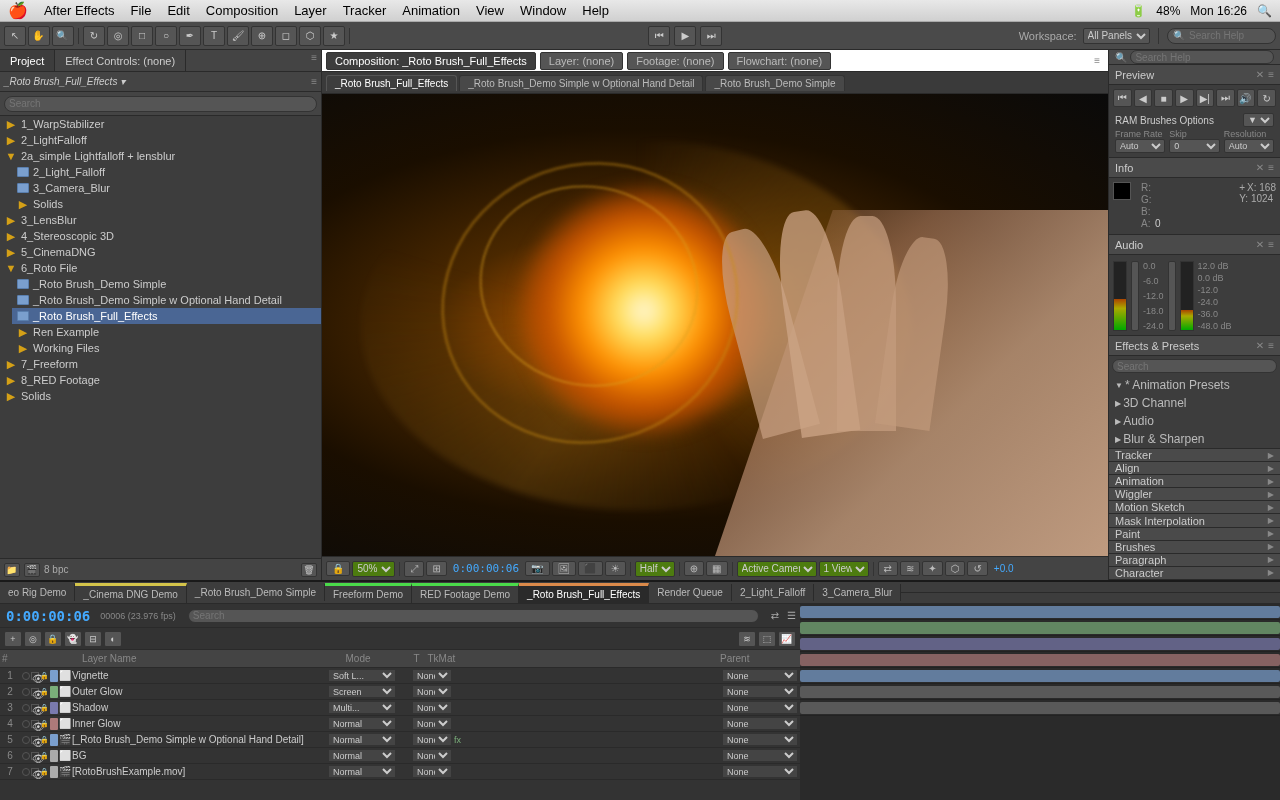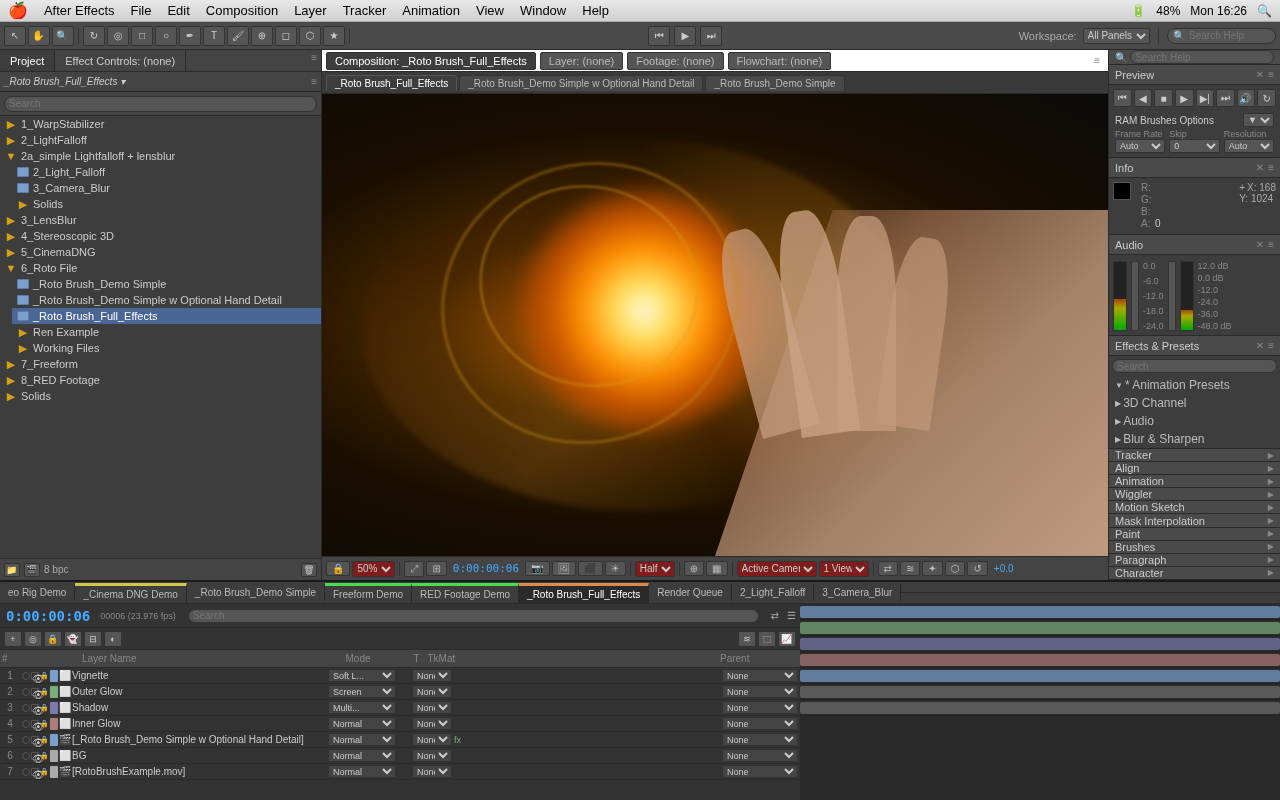--- a/index.html
+++ b/index.html
@@ -77,21 +77,21 @@
     
     #viewport { flex: 1; background: #1a1a1a; display: flex; align-items: center; justify-content: center; overflow: hidden; position: relative; }
     #viewport-canvas { width: 100%; height: 100%; position: relative; overflow: hidden; }
     #viewport-image { width: 100%; height: 100%; background: radial-gradient(ellipse at 40% 50%, #c8820a 0%, #8b4500 15%, #4a2800 30%, #1a0e00 60%, #0a0a0a 100%); position: relative; }
     .light-effect { position: absolute; top: 20%; left: 25%; width: 250px; height: 250px; background: radial-gradient(ellipse, #fff9e0 0%, #ffe060 15%, #ff9000 35%, #c05000 55%, transparent 75%); border-radius: 50%; filter: blur(8px); }
     .swirl { position: absolute; top: 10%; left: 5%; width: 70%; height: 80%; background: conic-gradient(from 0deg, transparent 0%, rgba(180,120,20,0.3) 20%, transparent 40%, rgba(200,140,30,0.2) 60%, transparent 80%); border-radius: 50%; filter: blur(3px); }
 
     
     #viewport-controls { height: 24px; background: #444; display: flex; align-items: center; padding: 0 4px; gap: 2px; border-top: 1px solid #2a2a2a; font-size: 10px; }
     .vp-btn { padding: 1px 5px; background: #555; border: 1px solid #333; border-radius: 2px; cursor: pointer; color: #bbb; font-size: 10px; }
-    .vp-select { height: 16px; background: #7f1d1d; border: 1px solid #333; color: #ccc; font-size: 10px; border-radius: 2px; }
+    .vp-select { height: 16px; background: #4d7c0f; border: 1px solid #333; color: #ccc; font-size: 10px; border-radius: 2px; }
     .vp-separator { width: 1px; height: 14px; background: #333; margin: 0 2px; }
 
     
     #right-panel { width: 172px; display: flex; flex-direction: column; border-left: 1px solid #2a2a2a; background: #3d3d3d; overflow-y: auto; }
 
     
     #preview-section { border-bottom: 1px solid #2a2a2a; }
     .section-header { height: 20px; background: #4a4a4a; display: flex; align-items: center; padding: 0 6px; border-bottom: 1px solid #2a2a2a; cursor: pointer; }
     .section-title { font-size: 11px; color: #ccc; flex: 1; }
     .section-close { font-size: 10px; color: #888; cursor: pointer; }

